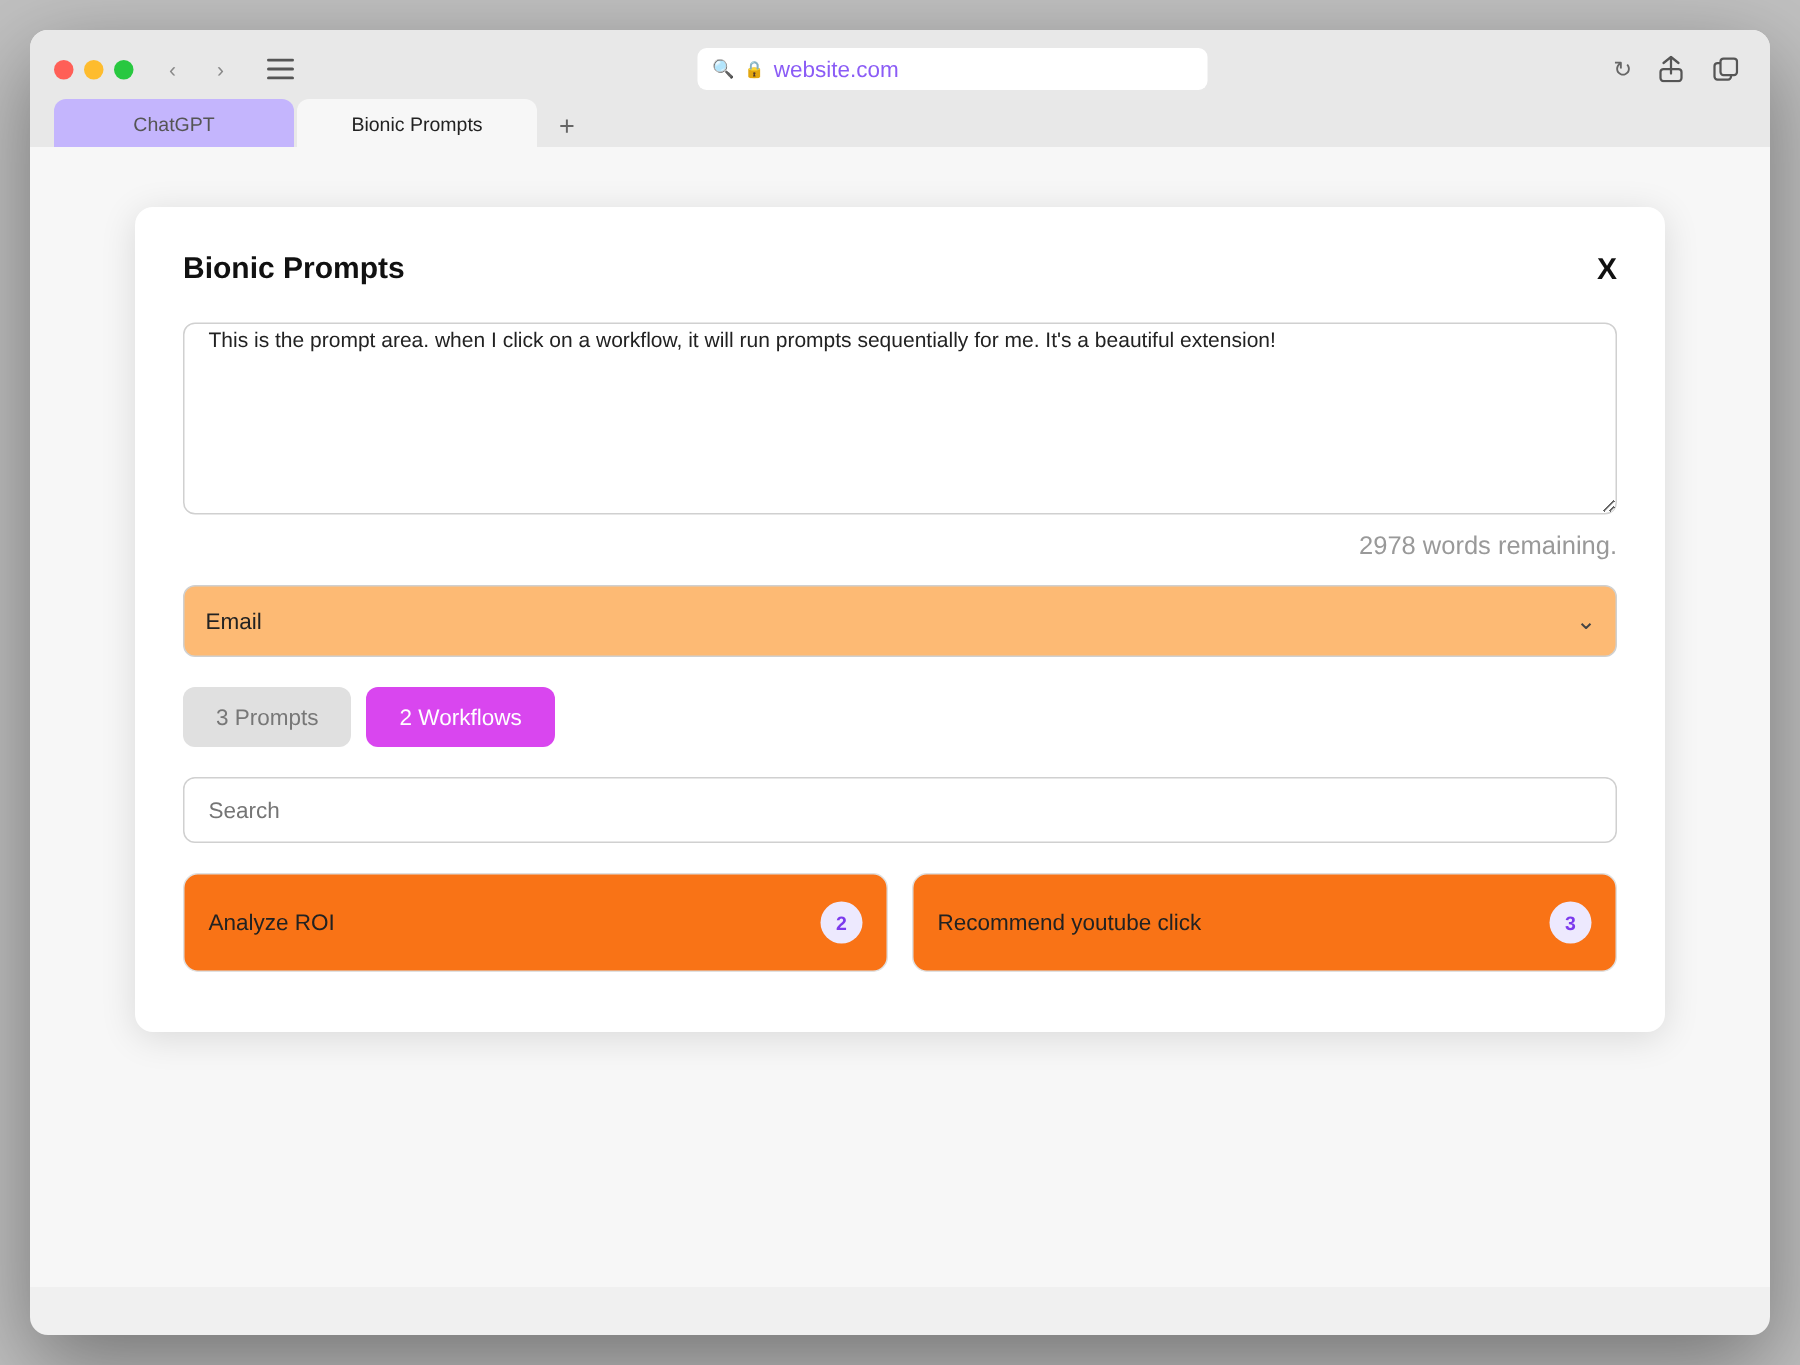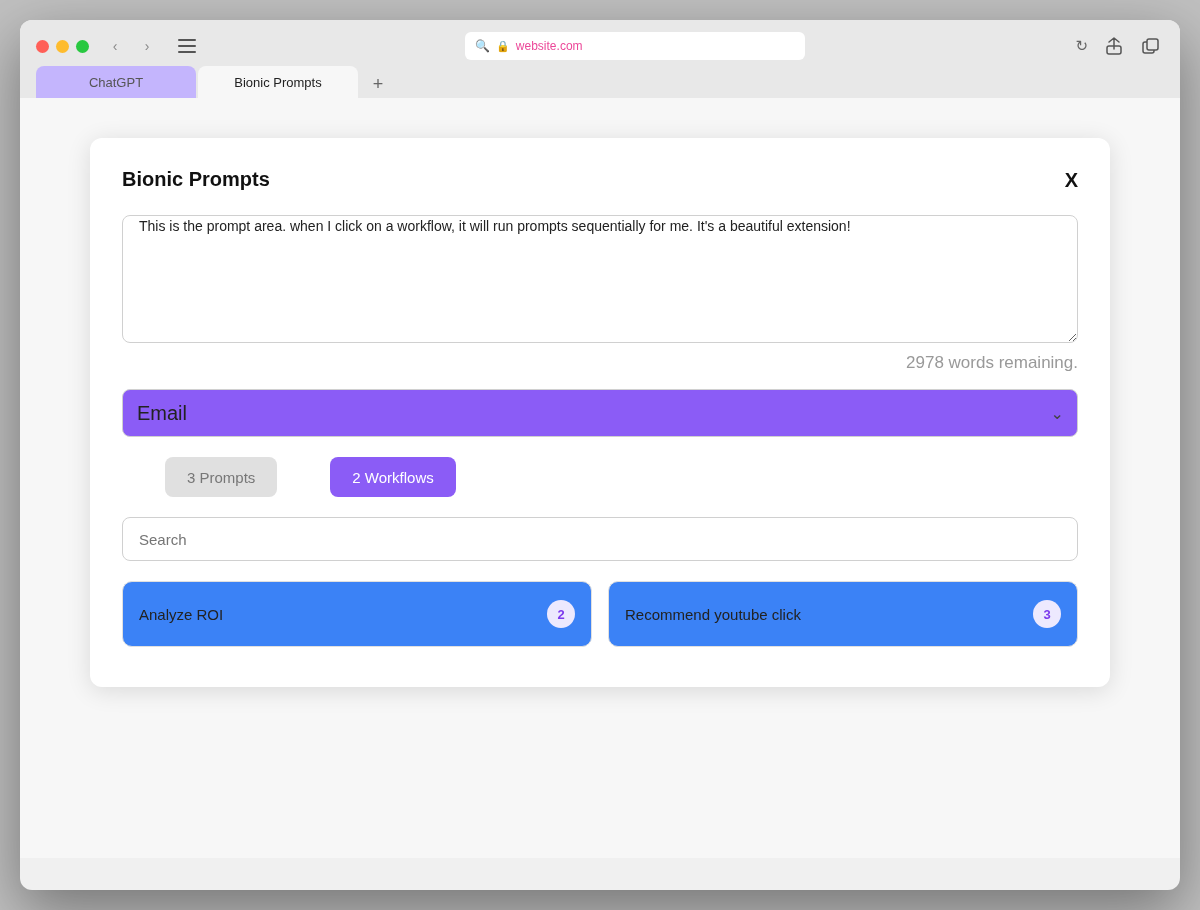--- a/index.html
+++ b/index.html
@@ -225,24 +225,24 @@
       margin-top: 6px;
       margin-bottom: 16px;
     }
 
     .dropdown-select {
       width: 100%;
       height: 48px;
       border: 1.5px solid #d0d0d0;
       border-radius: 8px;
       padding: 0 14px;
-      font-size: 20px;
+      font-size: 15px;
       color: #222;
       appearance: none;
-      background: #8b5cf6;
+      background: #fdba74;
       cursor: pointer;
       outline: none;
       font-family: inherit;
     }
 
     .dropdown-wrapper {
       position: relative;
       margin-bottom: 20px;
     }
 
@@ -265,30 +265,29 @@
 
     .tab-btn {
       height: 40px;
       padding: 0 22px;
       border-radius: 8px;
       border: none;
       font-size: 15px;
       cursor: pointer;
       font-family: inherit;
       font-weight: 500;
-      margin-left: 43px;
     }
 
     .tab-btn.inactive-tab {
       background: #e0e0e0;
       color: #777;
     }
 
     .tab-btn.active-tab {
-      background: #8b5cf6;
+      background: #d946ef;
       color: white;
     }
 
     
     .search-input {
       width: 100%;
       height: 44px;
       border: 1.5px solid #d0d0d0;
       border-radius: 8px;
       padding: 0 16px;
@@ -307,21 +306,21 @@
     }
 
     .workflow-card {
       border: 1.5px solid #e0e0e0;
       border-radius: 10px;
       padding: 18px 16px;
       display: flex;
       align-items: center;
       justify-content: space-between;
       cursor: pointer;
-      background: #3b82f6;
+      background: #f97316;
     }
 
     .workflow-card-title {
       font-size: 15px;
       color: #222;
       font-weight: 400;
     }
 
     .workflow-badge {
       width: 28px;
@@ -368,21 +367,21 @@
         <rect x="0" y="0" width="18" height="2" rx="1" fill="#555"></rect>
         <rect x="0" y="6" width="18" height="2" rx="1" fill="#555"></rect>
         <rect x="0" y="12" width="18" height="2" rx="1" fill="#555"></rect>
       </svg>
     </button>
 
     <div class="address-bar-container">
       <div class="address-bar">
         <span style="color:#888; font-size:12px;">🔍</span>
         <span style="color:#888; font-size:11px;">🔒</span>
-        <span style="font-size:12px; color:#ec4899;">website.com</span>
+        <span style="font-size:15px; color:#8b5cf6;">website.com</span>
       </div>
     </div>
 
     <button class="reload-btn">↻</button>
 
     <div class="browser-actions">
       <button class="action-btn">
         <svg width="16" height="18" viewBox="0 0 16 18" fill="none">
           <path d="M8 1v11M3 5l5-4 5 4" stroke="#555" stroke-width="1.5" stroke-linecap="round" stroke-linejoin="round"></path>
           <rect x="1" y="9" width="14" height="8" rx="2" stroke="#555" stroke-width="1.5"></rect>

